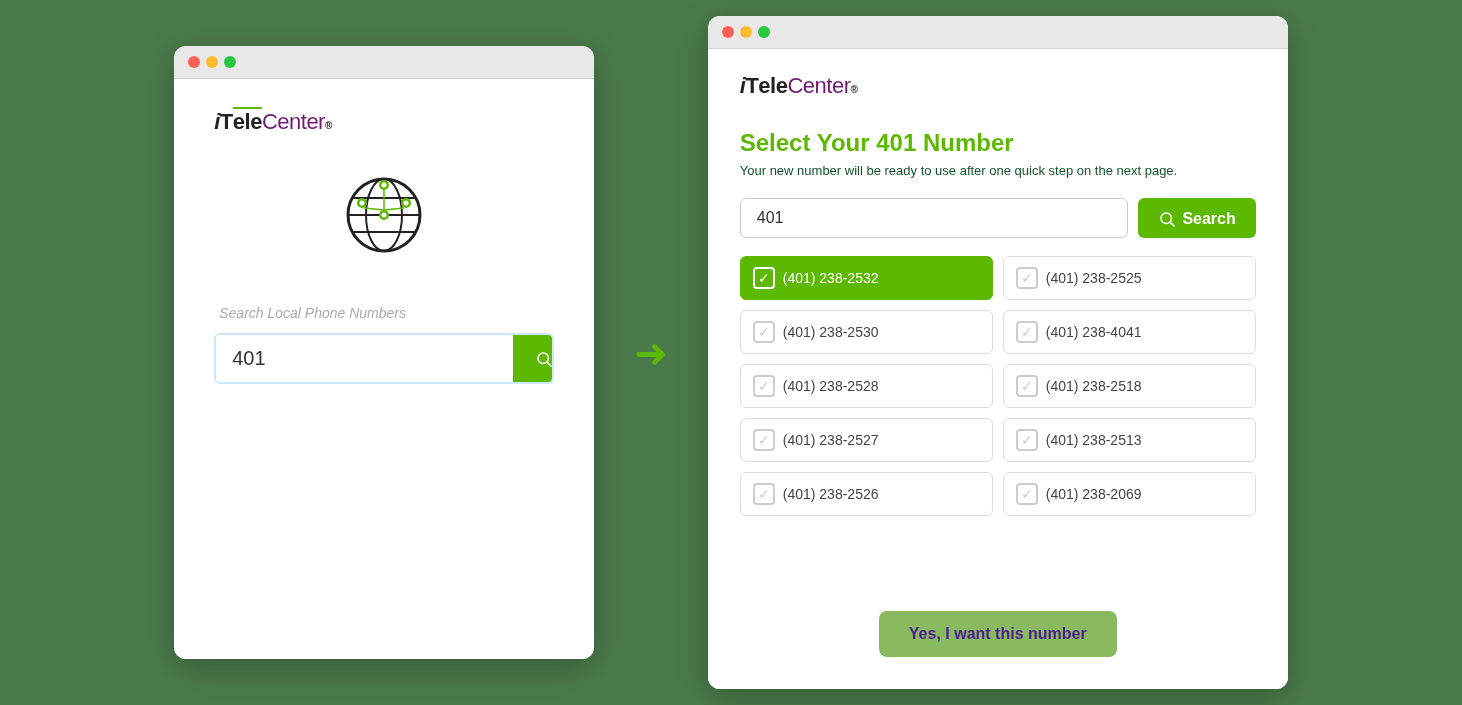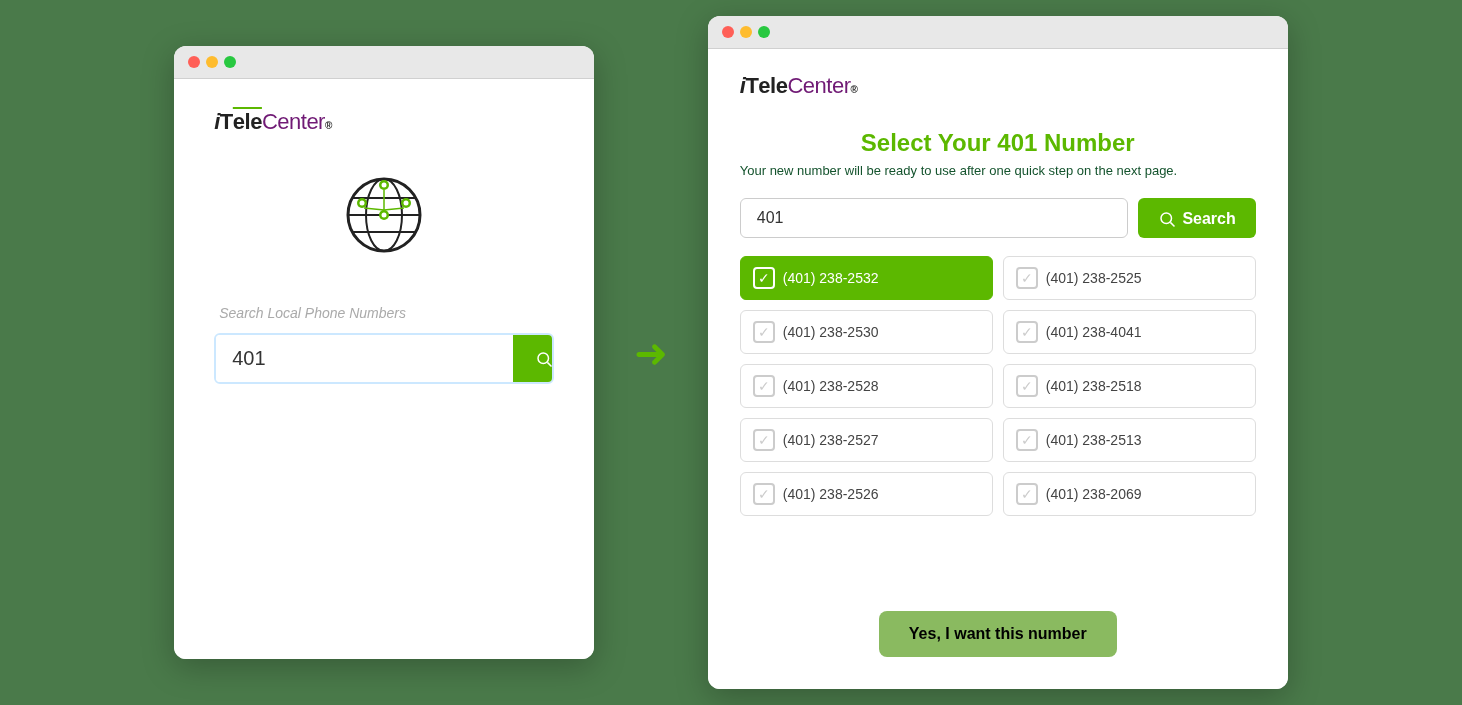--- a/index.html
+++ b/index.html
@@ -139,21 +139,21 @@
       padding: 24px 32px 32px;
       min-height: 640px;
       display: flex;
       flex-direction: column;
     }
 
     .page-title-right {
       color: #5cb800;
       font-size: 24px;
       font-weight: 700;
-      text-align: center;
+      text-align: left;
       margin-bottom: 6px;
     }
 
     .subtitle {
       color: #14532d;
       font-size: 13px;
       text-align: left;
       margin-bottom: 20px;
     }
 
@@ -239,21 +239,21 @@
       color: #fff;
     }
 
     .number-text {
       color: #444;
       font-size: 14px;
     }
 
     .confirm-btn {
       background: #8aba60;
-      color: #000000;
+      color: #4c1d95;
       border: none;
       padding: 14px 30px;
       font-size: 16px;
       font-weight: 600;
       cursor: pointer;
       border-radius: 8px;
       align-self: center;
       margin-top: auto;
     }
 

